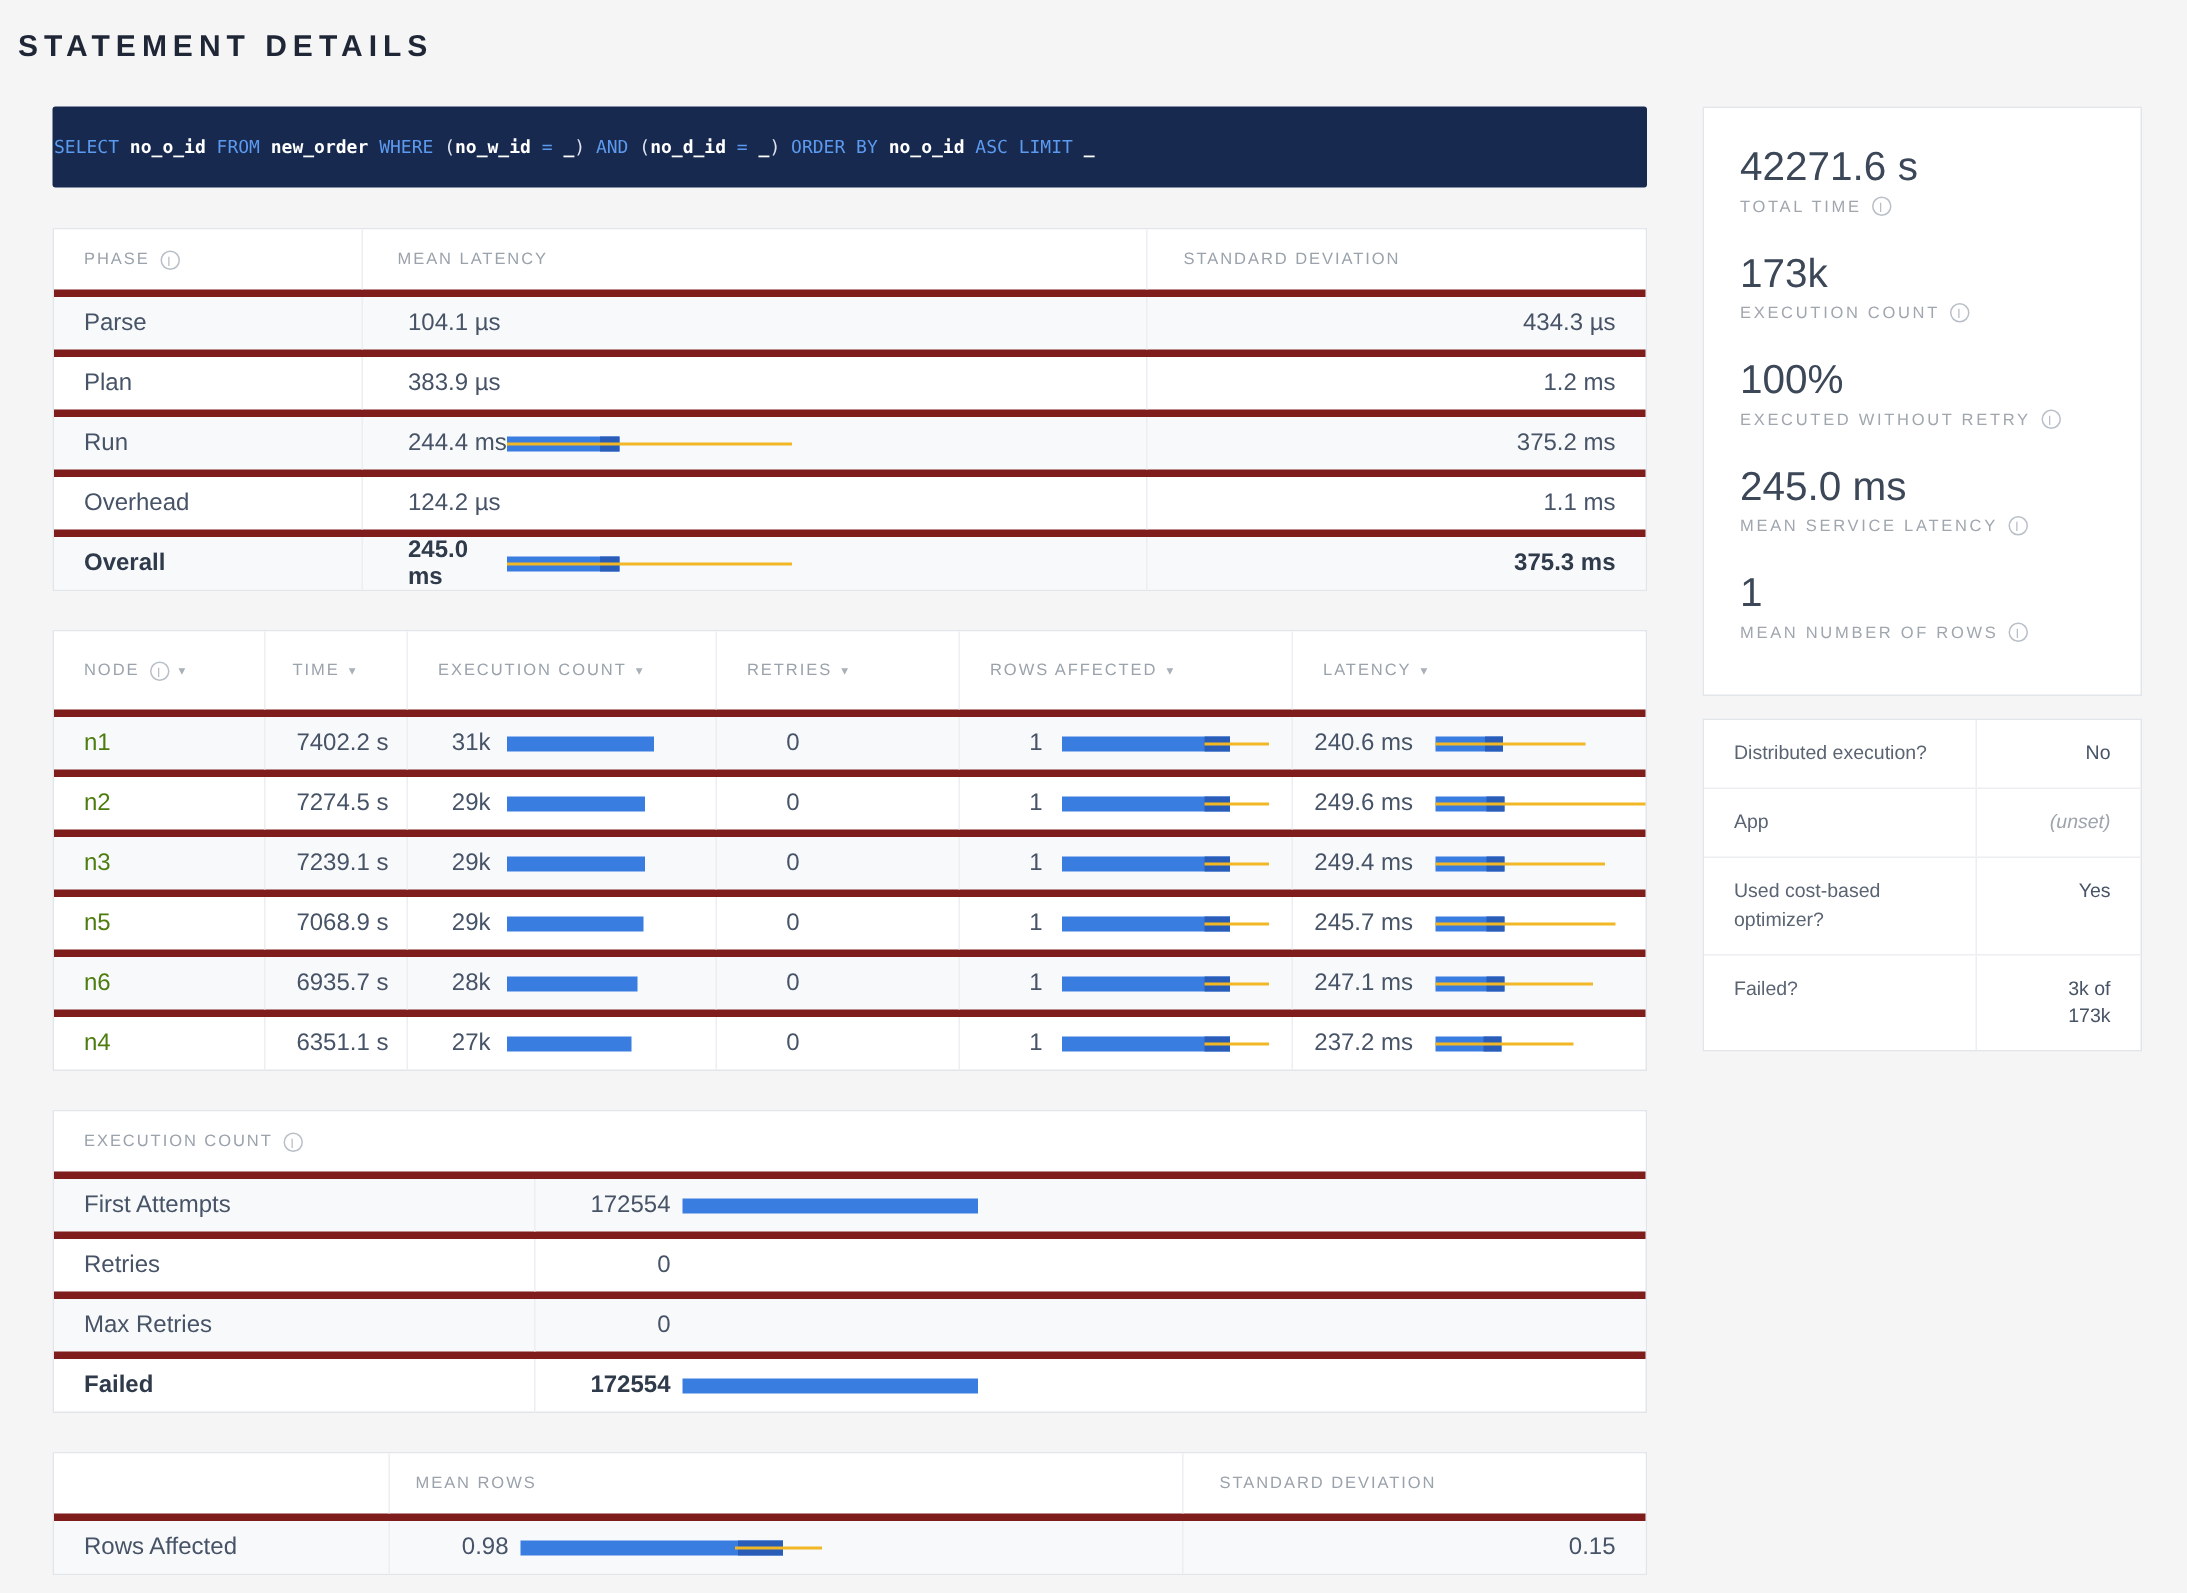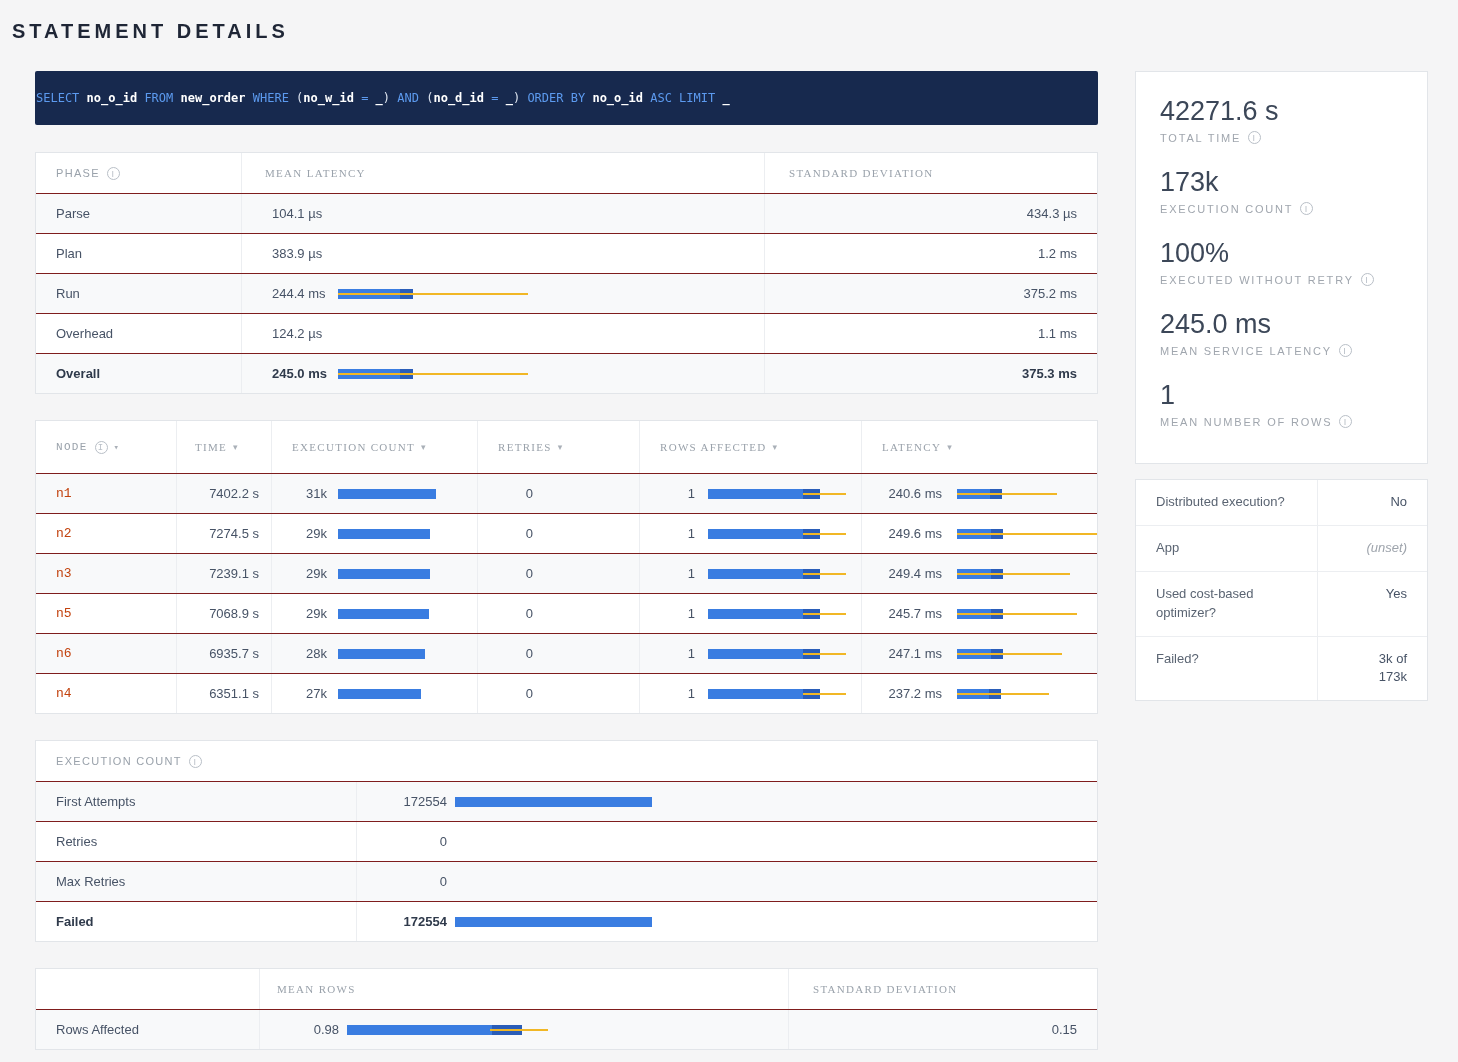--- a/index.html
+++ b/index.html
@@ -31,55 +31,55 @@
   
   .card { background:#ffffff; border:1px solid #e2e5e9; }
   .tbl { margin-bottom:26px; }
   .thead { display:flex; align-items:center; height:40px; background:#fff; }
   .thead.tall { height:52px; }
   .hcell {
     height:100%; display:flex; align-items:center;
     font-size:11px; letter-spacing:1.3px; color:#9aa2ab;
     padding-left:20px; text-transform:uppercase;
   }
-  .hcell + .hcell { border-left:1px solid #eceef1;font-family:Liberation Serif, serif; }
+  .hcell + .hcell { border-left:1px solid #eceef1; }
   .hlabel { white-space:nowrap; }
   .sort { color:#aab0b8; font-size:9px; margin-left:6px; cursor:pointer; }
   .info {
     display:inline-block; width:13px; height:13px; margin-left:7px;
     border:1px solid #b9bfc7; border-radius:50%;
     color:#b9bfc7; font-size:9px; line-height:12px; text-align:center;
     font-style:normal; flex:0 0 13px;
   }
-  .trow { display:flex; align-items:center; height:40px; border-top:1px solid #7f1d1d; font-size:13px; }
+  .trow { display:flex; align-items:center; height:40px; border-top:5px solid #7f1d1d; font-size:16px; }
   .trow.alt { background:#f8f9fa; }
   .trow.bold { font-weight:bold; color:#2f3a4b; }
   .cell { height:100%; display:flex; align-items:center; }
   .cell + .cell { border-left:1px solid #eceef1; }
 
   
   .pt-c1 { width:205px; padding-left:20px; }
   .pt-c2 { width:523px; padding-left:30px; }
   .pt-c2h { width:523px; padding-left:23px; }
   .pt-c3 { flex:1; justify-content:flex-end; padding-right:20px; }
   .pt-c3h { flex:1; padding-left:24px; }
   .pv { width:66px; flex:0 0 66px; }
 
   
-  .nt-c1 { width:140px; padding-left:20px;font-family:Liberation Mono, monospace; }
+  .nt-c1 { width:140px; padding-left:20px; }
   .nt-c2 { width:95px; justify-content:flex-end; padding-right:12px; }
   .nt-c2h { width:95px; padding-left:18px; }
   .nt-c3 { width:206px; padding-left:0; }
   .nt-c4 { width:162px; }
   .nt-c5 { width:222px; }
   .nt-c6 { flex:1; }
   .nt-c3h { width:206px; } .nt-c4h { width:162px; } .nt-c5h { width:222px; } .nt-c6h { flex:1; }
   .v55 { width:55px; flex:0 0 55px; text-align:right; display:inline-block; }
   .v80 { width:80px; flex:0 0 80px; text-align:right; display:inline-block; }
-  .node-link { color:#c2410c; text-decoration:none; cursor:pointer; }
+  .node-link { color:#4d7c0f; text-decoration:none; cursor:pointer; }
 
   
   .et-c1 { width:320px; padding-left:20px; }
   .et-c2 { flex:1; }
   .v90 { width:90px; flex:0 0 90px; text-align:right; display:inline-block; }
 
   
   .rt-c1 { width:223px; padding-left:20px; }
   .rt-c2 { width:529px; }
   .rt-c2h { width:529px; padding-left:17px; }

